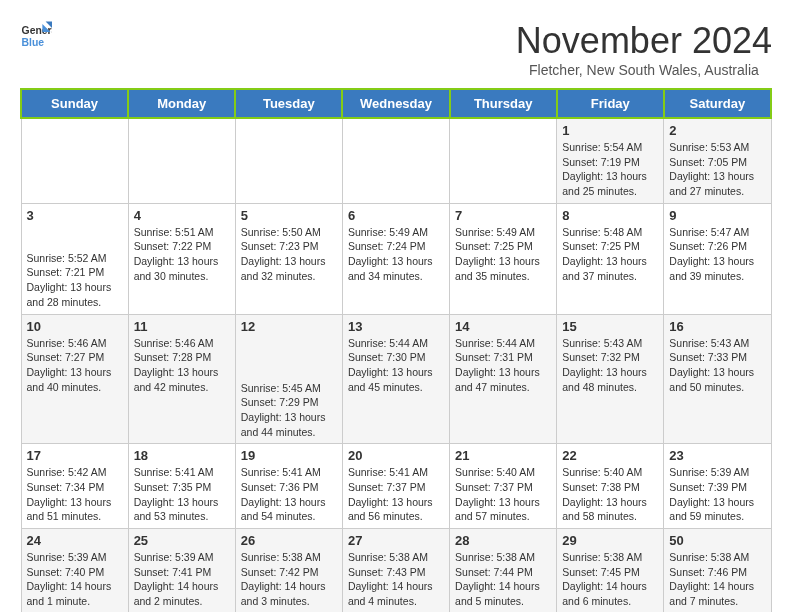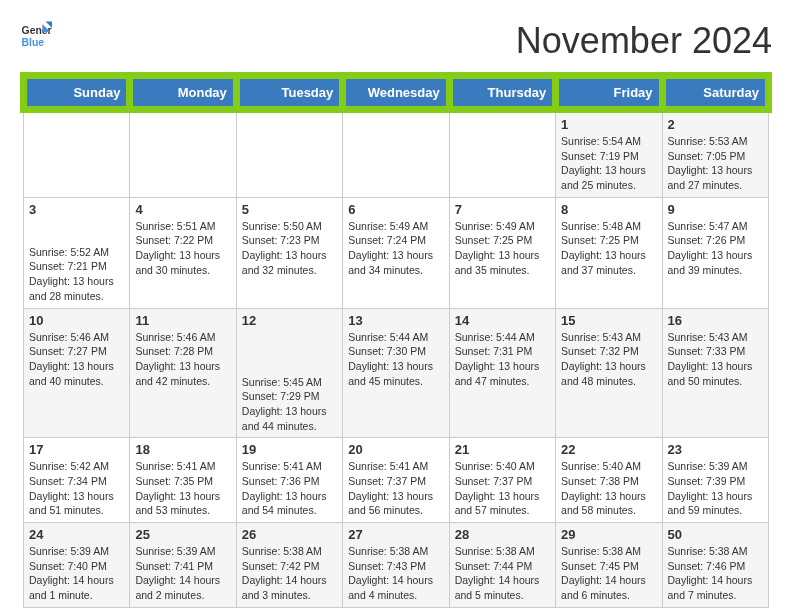--- a/index.html
+++ b/index.html
@@ -38,25 +38,25 @@
       color: #555;
     }
     table {
       width: 100%;
       border-collapse: collapse;
       table-layout: fixed;
     }
     thead tr th {
       background-color: #3a7abf;
       color: #fff;
-      text-align: right;
+      text-align: center;
       padding: 6px 6px;
       font-size: 13px;
       font-weight: bold;
-      border: 7px solid #84cc16;
+      border: 2px solid #84cc16;
     }
     tbody tr td {
       vertical-align: top;
       padding: 4px 5px;
       font-size: 11px;
       color: #333;
       border: 1px solid #ccc;
       height: 80px;
       background: #fff;
     }
@@ -85,20 +85,21 @@
   <div class="logo">
     <svg class="logo-icon" viewBox="0 0 40 40">
       <text x="2" y="18" font-size="13" font-family="Arial" font-weight="bold" fill="#333">General</text>
       <text x="2" y="32" font-size="13" font-family="Arial" font-weight="bold" fill="#4a90d9">Blue</text>
       <polygon points="28,5 38,15 28,15" fill="#4a90d9"></polygon>
       <polygon points="32,2 40,10 40,2" fill="#3a7abf"></polygon>
     </svg>
   </div>
   <div class="title-block">
     <div class="month-title">November 2024</div>
+    <div class="location">Fletcher, New South Wales, Australia</div>
   </div>
 </div>
 
 <table>
   <thead>
     <tr>
     <th>Sunday</th>
         <th>Monday</th>
         <th>Tuesday</th>
         <th>Wednesday</th>

